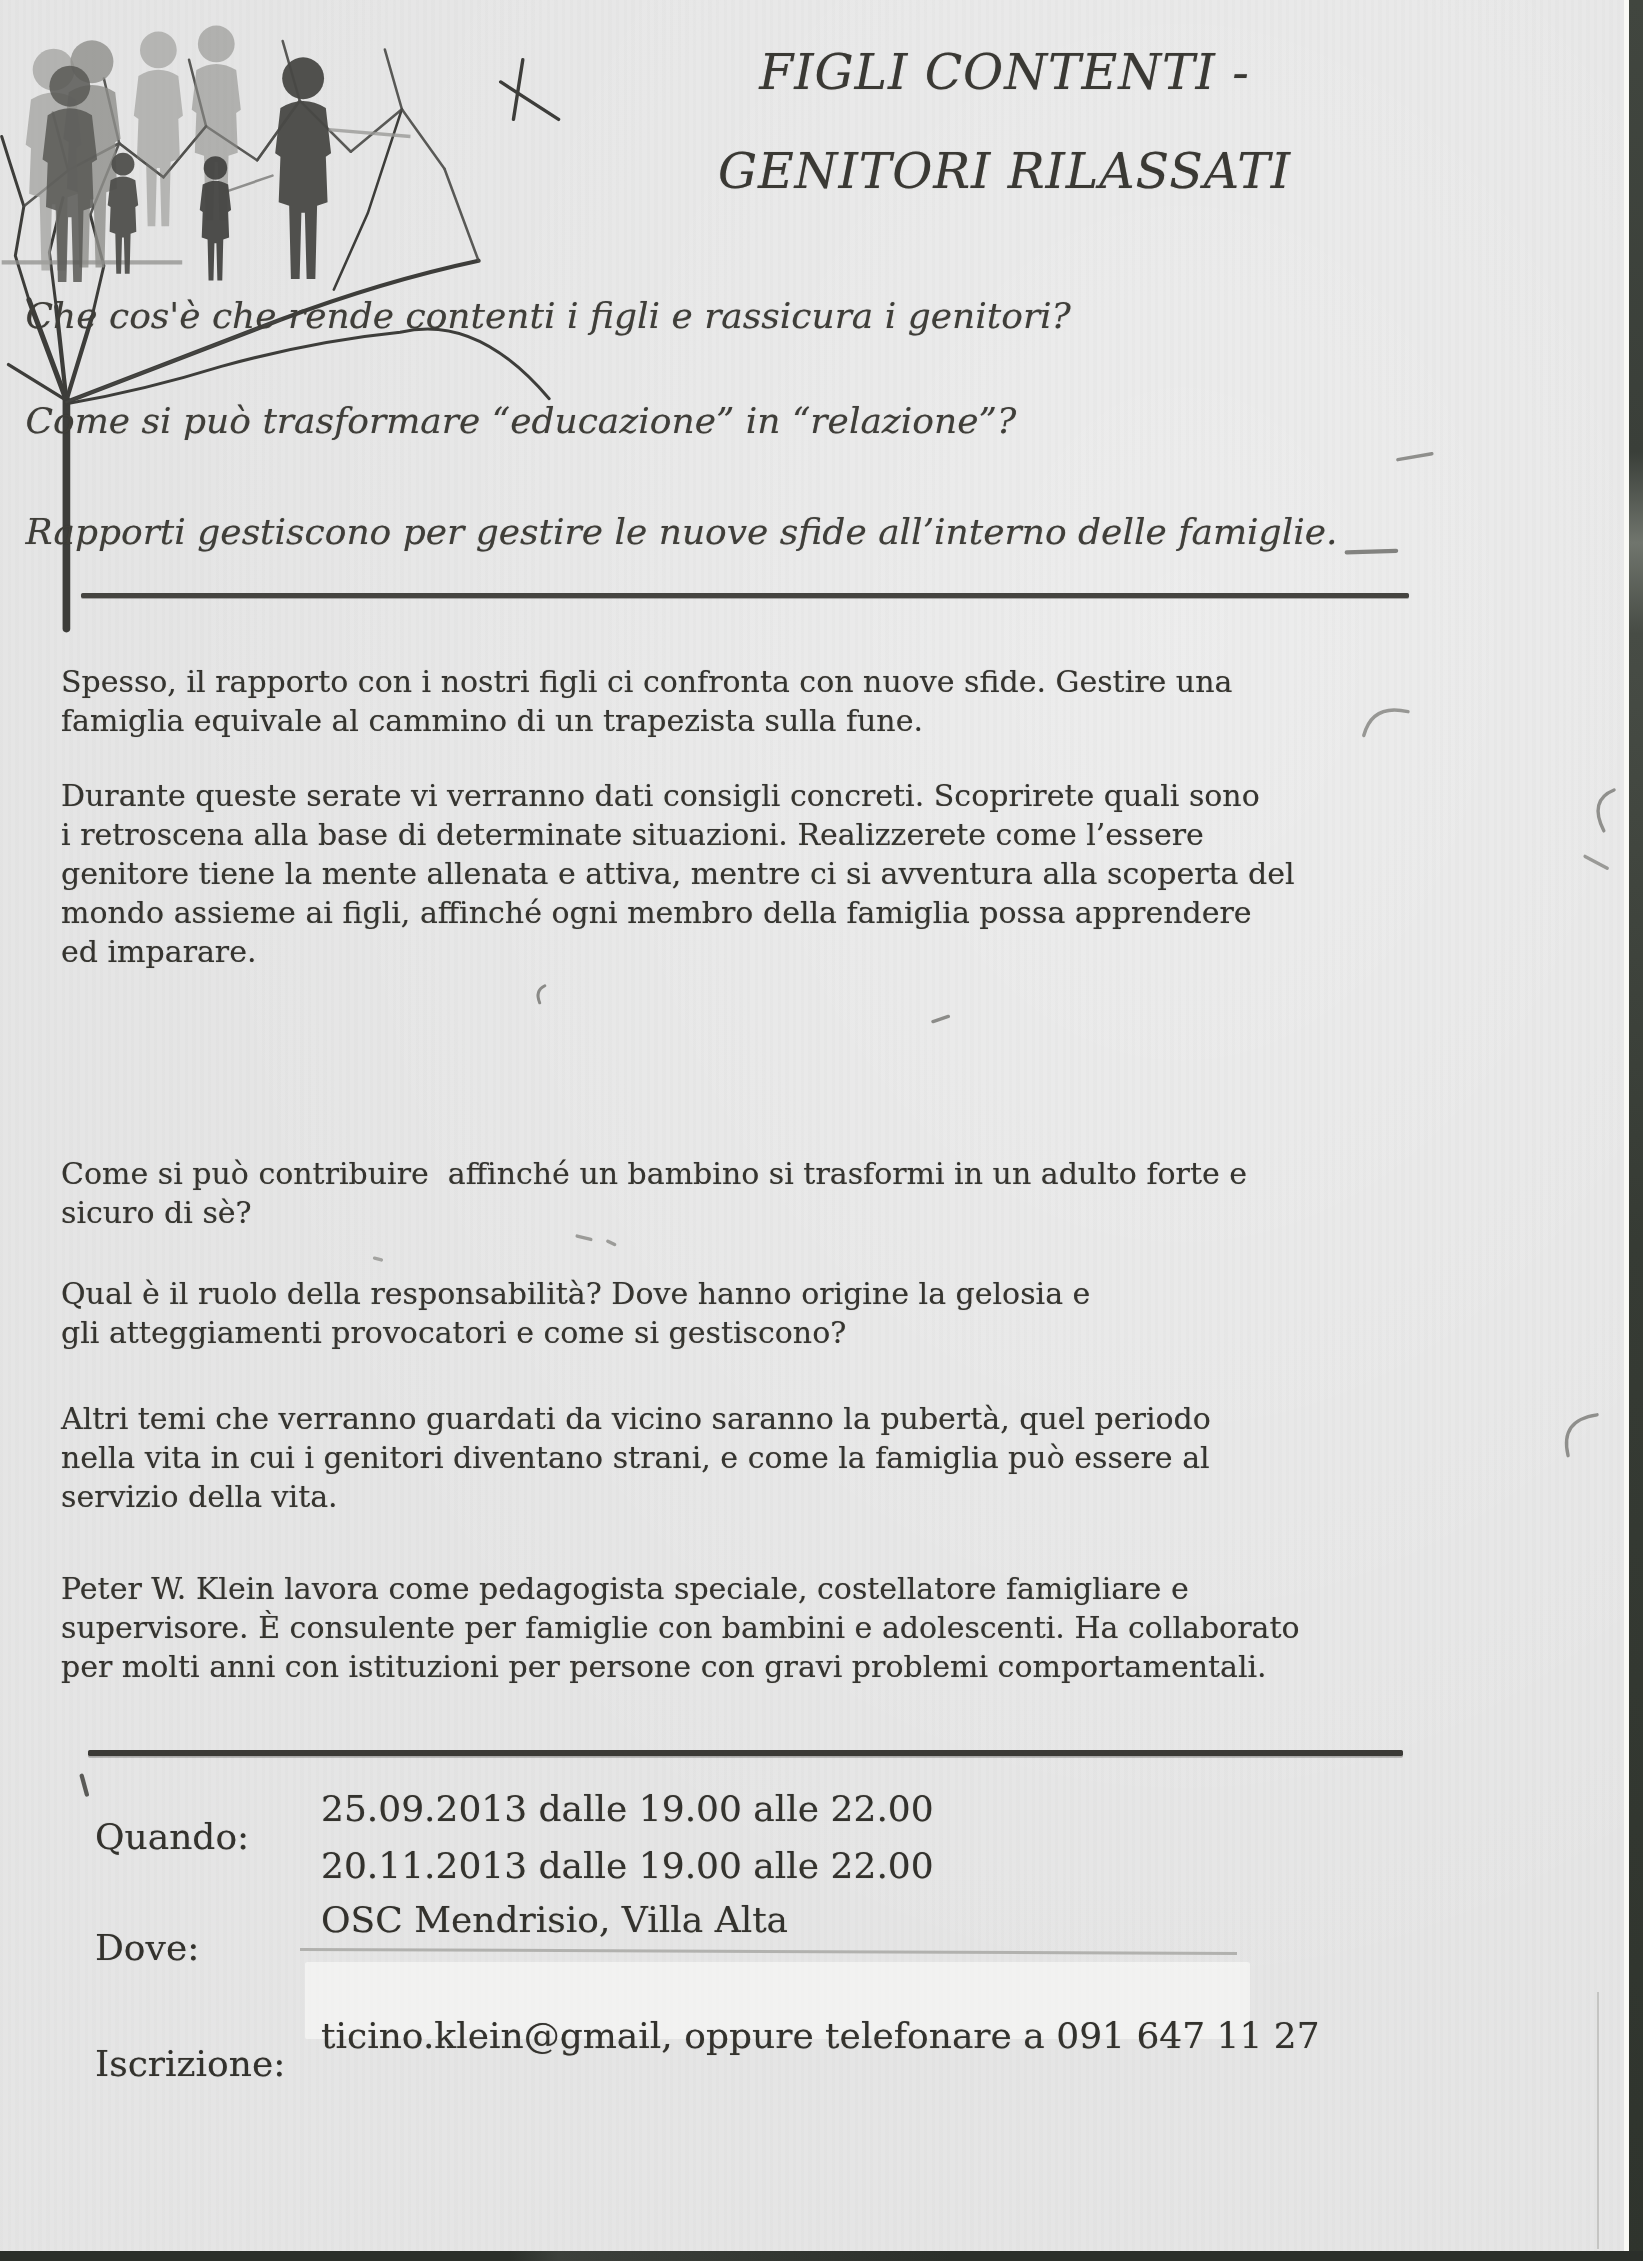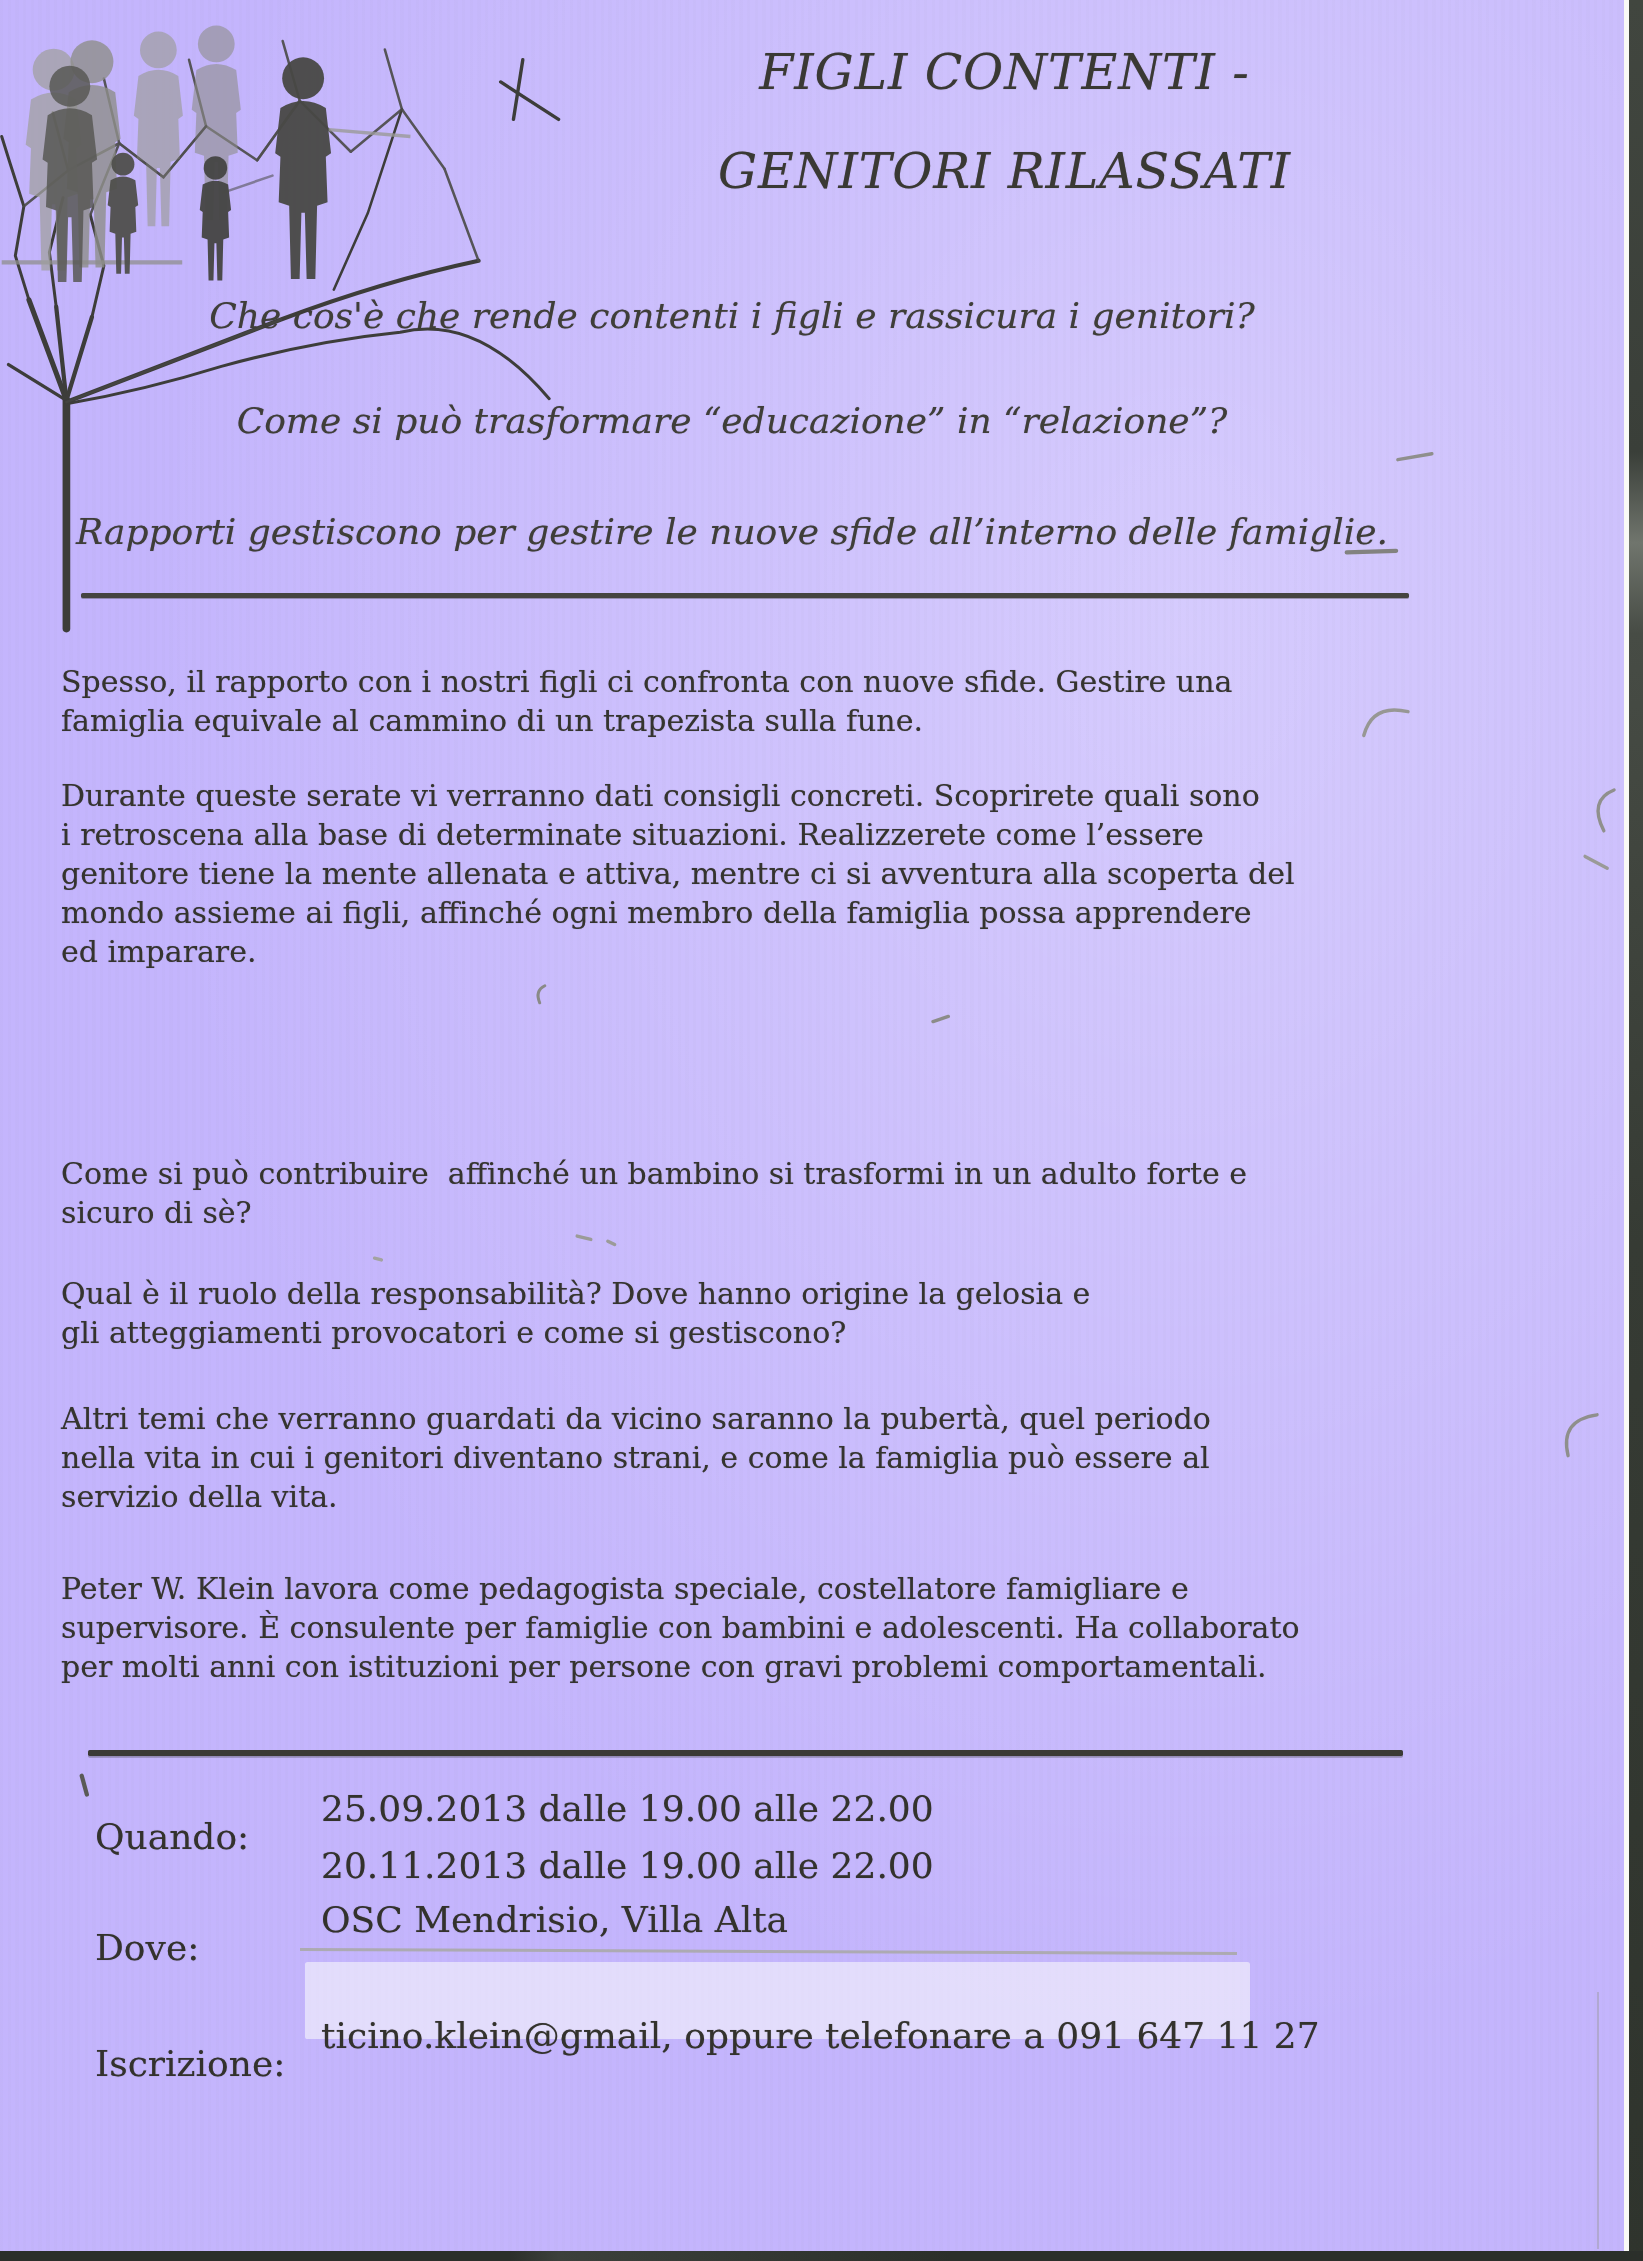--- a/index.html
+++ b/index.html
@@ -1,27 +1,27 @@
 <!DOCTYPE html>
 <html style="font-size:13.6px"><head>
 <meta charset="utf-8">
 <style>
   html,body{margin:0;padding:0;background:#9a9a96;}
-  .page{position:relative;width:1643px;height:2261px;background:#c4b5fd;
+  .page{position:relative;width:1643px;height:2261px;background:#e5e5e5;
         font-family:"DejaVu Serif","Liberation Serif",serif;color:#34332e;overflow:hidden;}
   .page::before{content:"";position:absolute;inset:0;pointer-events:none;
         background:repeating-linear-gradient(90deg, rgba(120,125,118,.025) 0 3.4px, rgba(255,255,255,0) 3.4px 7.7px),
                    radial-gradient(ellipse at 72% 28%, rgba(255,255,255,.30), rgba(0,0,0,0) 62%);}
   .t{text-shadow:0 0 0.9px rgba(48,46,42,.45);}
 
   .title-line{position:absolute;left:536px;width:937px;text-align:center;font-style:italic;
         font-size:49px;letter-spacing:0.9px;color:#3a3934;font-weight:500;}
   #title1{top:44px;} #title2{top:143px;}
 
-  .q{position:absolute;left:25.5px;width:1413px;text-align:center;font-style:italic;
+  .q{position:absolute;left:25.5px;width:1413px;font-style:italic;
         font-size:36px;color:#3f3e39;}
   #q1{top:295px;} #q2{top:400px;} #q3{top:511px;}
 
   .rule{position:absolute;background:#454440;border-radius:1.7px;}
   #rule1{left:81px;top:593px;width:1328px;height:5.1px;box-shadow:0 0.9px 0 rgba(70,68,64,.4);}
   #rule2{left:88px;top:1750px;width:1315px;height:6px;background:#3b3a36;box-shadow:0 1.7px 0 rgba(60,58,54,.35);}
 
   .para{position:absolute;left:61px;width:1464px;font-size:30px;line-height:39px;
         white-space:pre-wrap;color:#35342f;}
   #p1{top:649px;margin-top:13px;} #p2{top:776px;} #p3{top:1026px;} #p4{top:1154px;}

